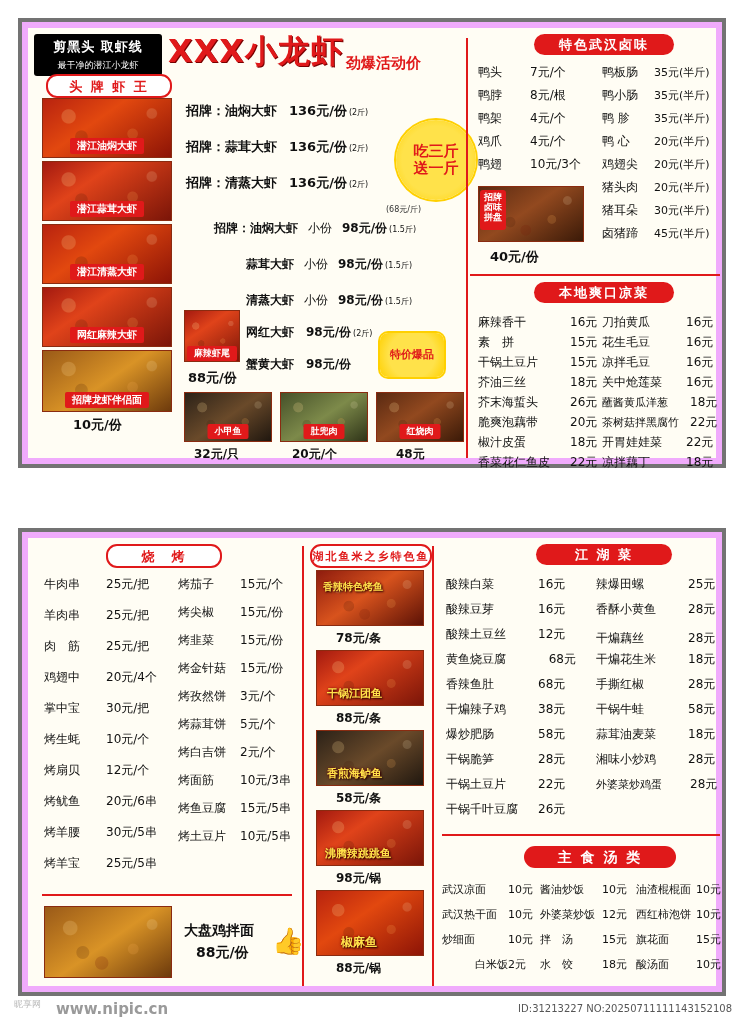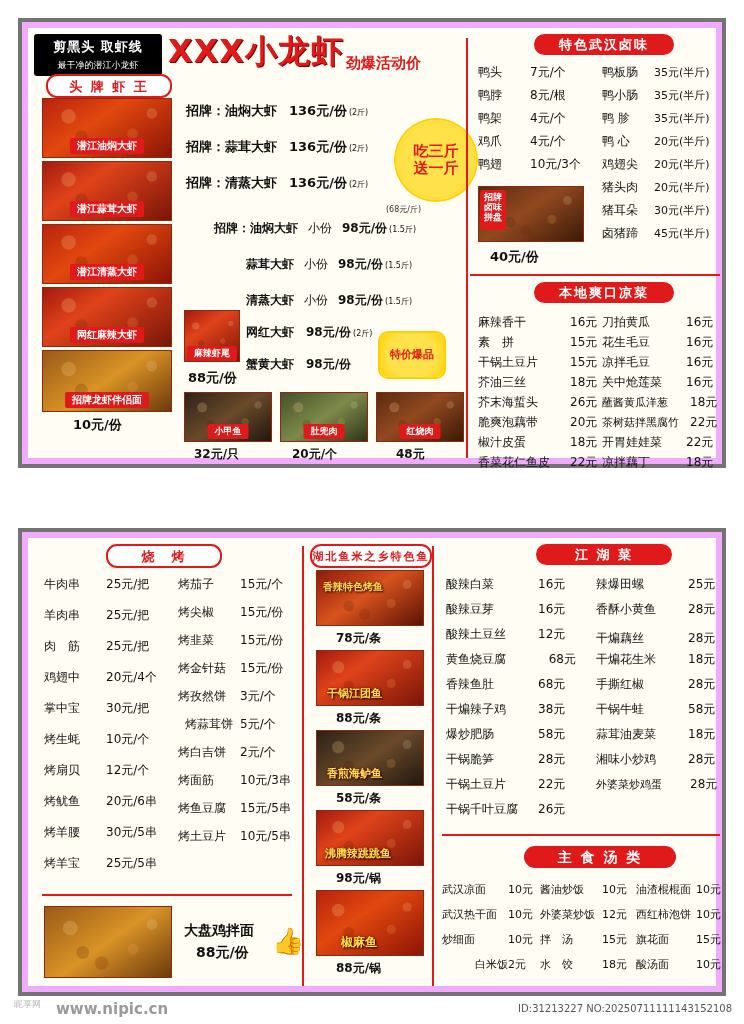--- a/index.html
+++ b/index.html
@@ -455,21 +455,21 @@
         </div>
         <div class="row" style="position:relative;height:28px;">
           <span style="font-size:12px;width:62px;display:inline-block;">烤金针菇</span>
           <span style="font-size:12px;">15元/份</span>
         </div>
         <div class="row" style="position:relative;height:28px;">
           <span style="font-size:12px;width:62px;display:inline-block;">烤孜然饼</span>
           <span style="font-size:12px;">3元/个</span>
         </div>
         <div class="row" style="position:relative;height:28px;">
-          <span style="font-size:12px;width:62px;display:inline-block;text-align:center;">烤蒜茸饼</span>
+          <span style="font-size:12px;width:62px;display:inline-block;">烤蒜茸饼</span>
           <span style="font-size:12px;">5元/个</span>
         </div>
         <div class="row" style="position:relative;height:28px;">
           <span style="font-size:12px;width:62px;display:inline-block;">烤白吉饼</span>
           <span style="font-size:12px;">2元/个</span>
         </div>
         <div class="row" style="position:relative;height:28px;">
           <span style="font-size:12px;width:62px;display:inline-block;">烤面筋</span>
           <span style="font-size:12px;">10元/3串</span>
         </div>

